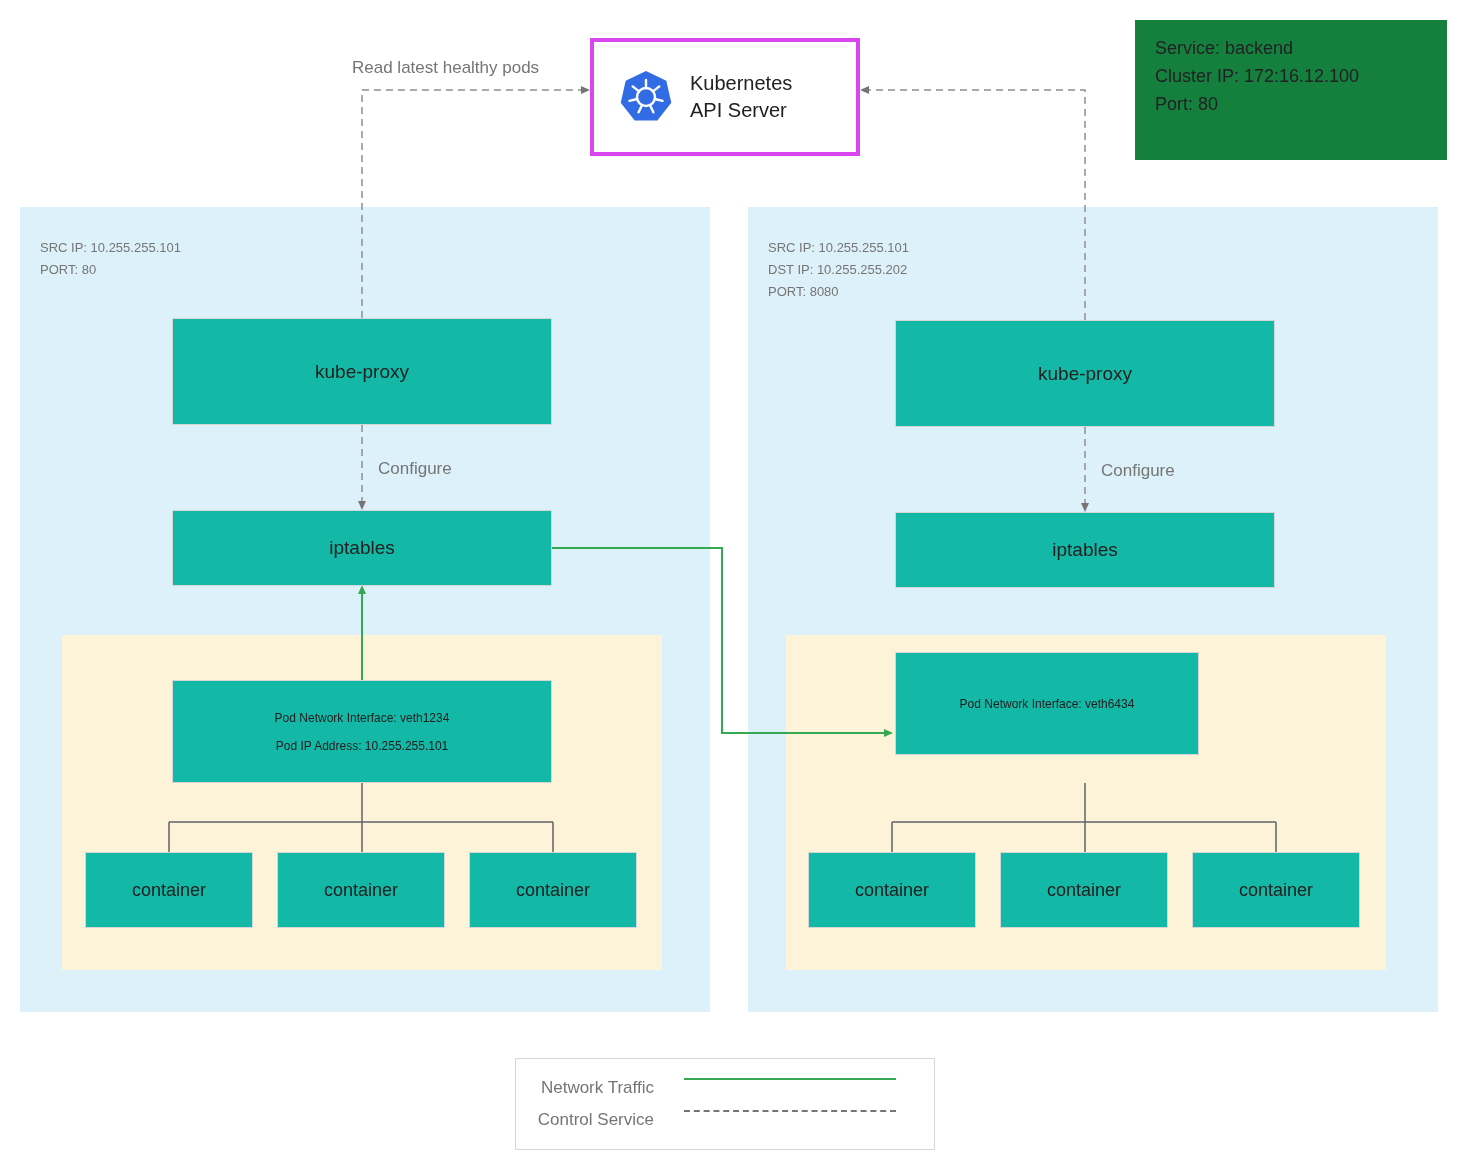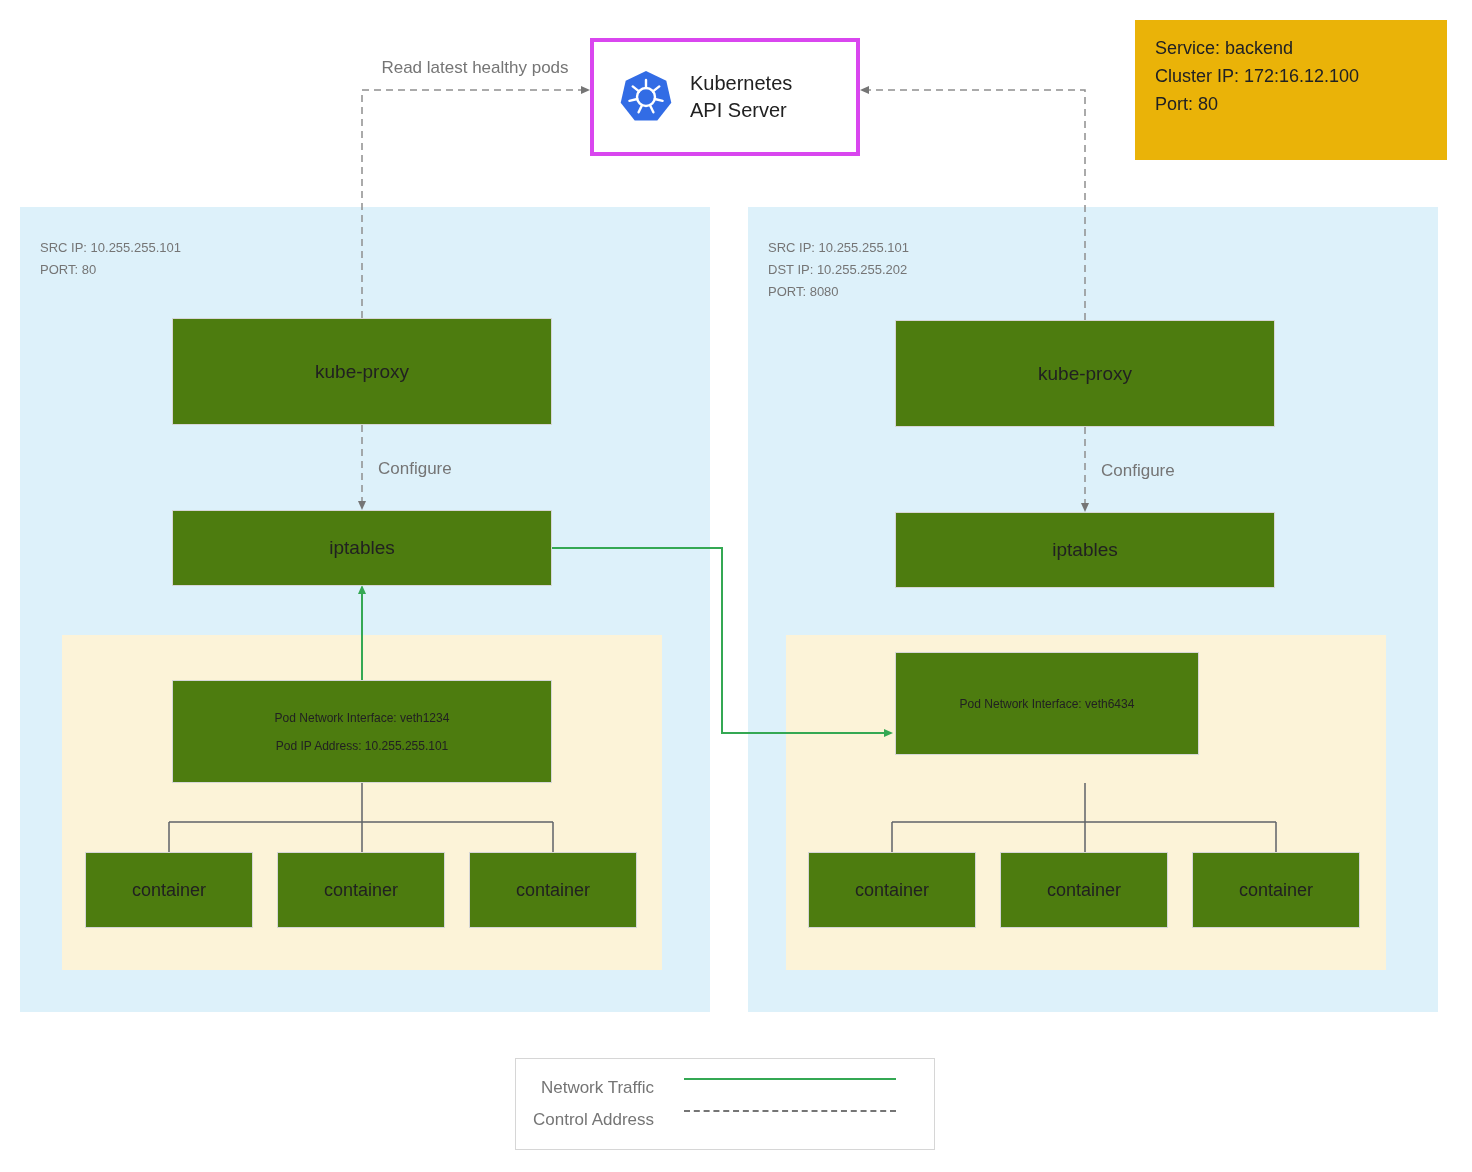--- a/index.html
+++ b/index.html
@@ -6,34 +6,34 @@
   body { background:#ffffff; font-family:"Liberation Sans", sans-serif; }
   .canvas { position:relative; width:1472px; height:1172px; background:#ffffff; overflow:hidden; }
 
   .node { position:absolute; background:#ddf1fa; }
   .node-header { padding:30px 0 0 20px; font-size:13px; line-height:22px; color:#757575; }
 
   .pod-box { position:absolute; background:#fcf3d8; z-index:1; }
 
   svg.connectors { position:absolute; left:0; top:0; z-index:2; pointer-events:none; }
 
-  .white-box { position:absolute; background:#4d7c0f; border:1px solid #d6d6d6; z-index:3;
+  .white-box { position:absolute; background:#14b8a6; border:1px solid #d6d6d6; z-index:3;
                display:flex; align-items:center; justify-content:center; flex-direction:column;
                color:#212121; }
   .box-label { font-size:19px; color:#212121; }
   .pni-line { font-size:12px; line-height:28px; color:#212121; text-align:center; }
   .container-box { font-size:18px; }
 
   .api-box { position:absolute; left:590px; top:38px; width:270px; height:118px;
              background:#ffffff; border:4px solid #d946ef; z-index:3;
              display:flex; align-items:center; padding-left:24px; }
   .api-text { margin-left:16px; font-size:20px; line-height:27px; color:#212121; }
 
   .service-box { position:absolute; left:1135px; top:20px; width:312px; height:140px;
-                 background:#eab308; z-index:3; padding:14px 0 0 20px;
+                 background:#15803d; z-index:3; padding:14px 0 0 20px;
                  font-size:18px; line-height:28px; color:#202124; }
 
   .edge-label { position:absolute; z-index:4; font-size:17px; color:#757575; }
 
   .legend { position:absolute; left:515px; top:1058px; width:420px; height:92px;
             background:#ffffff; border:1px solid #d6d6d6; z-index:3;
             display:flex; flex-direction:column; justify-content:center; gap:12px; }
   .legend-row { display:flex; }
   .legend-label { flex:0 0 168px; text-align:right; padding-right:30px; font-size:17px; color:#757575; }
   .legend-line { width:212px; height:0; }
@@ -109,21 +109,21 @@
       <div>API Server</div>
     </div>
   </div>
 
   <div class="service-box">
     <div>Service: backend</div>
     <div>Cluster IP: 172:16.12.100</div>
     <div>Port: 80</div>
   </div>
 
-  <div class="edge-label" style="left:360px; top:58px; width:230px; text-align:center;">Read latest healthy pods</div>
+  <div class="edge-label" style="left:352px; top:58px; width:230px; ">Read latest healthy pods</div>
   <div class="edge-label" style="left:378px; top:459px;">Configure</div>
   <div class="edge-label" style="left:1101px; top:461px;">Configure</div>
 
   <div class="white-box" style="left:172px; top:318px; width:380px; height:107px;">
     <span class="box-label">kube-proxy</span>
   </div>
   <div class="white-box" style="left:172px; top:510px; width:380px; height:76px;">
     <span class="box-label">iptables</span>
   </div>
   <div class="white-box" style="left:172px; top:680px; width:380px; height:103px;">
@@ -158,18 +158,18 @@
   <div class="white-box container-box" style="left:1192px; top:852px; width:168px; height:76px;">
     <span>container</span>
   </div>
 
   <div class="legend">
     <div class="legend-row">
       <div class="legend-label">Network Traffic</div>
       <div class="legend-line network"></div>
     </div>
     <div class="legend-row">
-      <div class="legend-label">Control Address</div>
+      <div class="legend-label">Control Service</div>
       <div class="legend-line control"></div>
     </div>
   </div>
 
 </div>
 
 </body></html>

